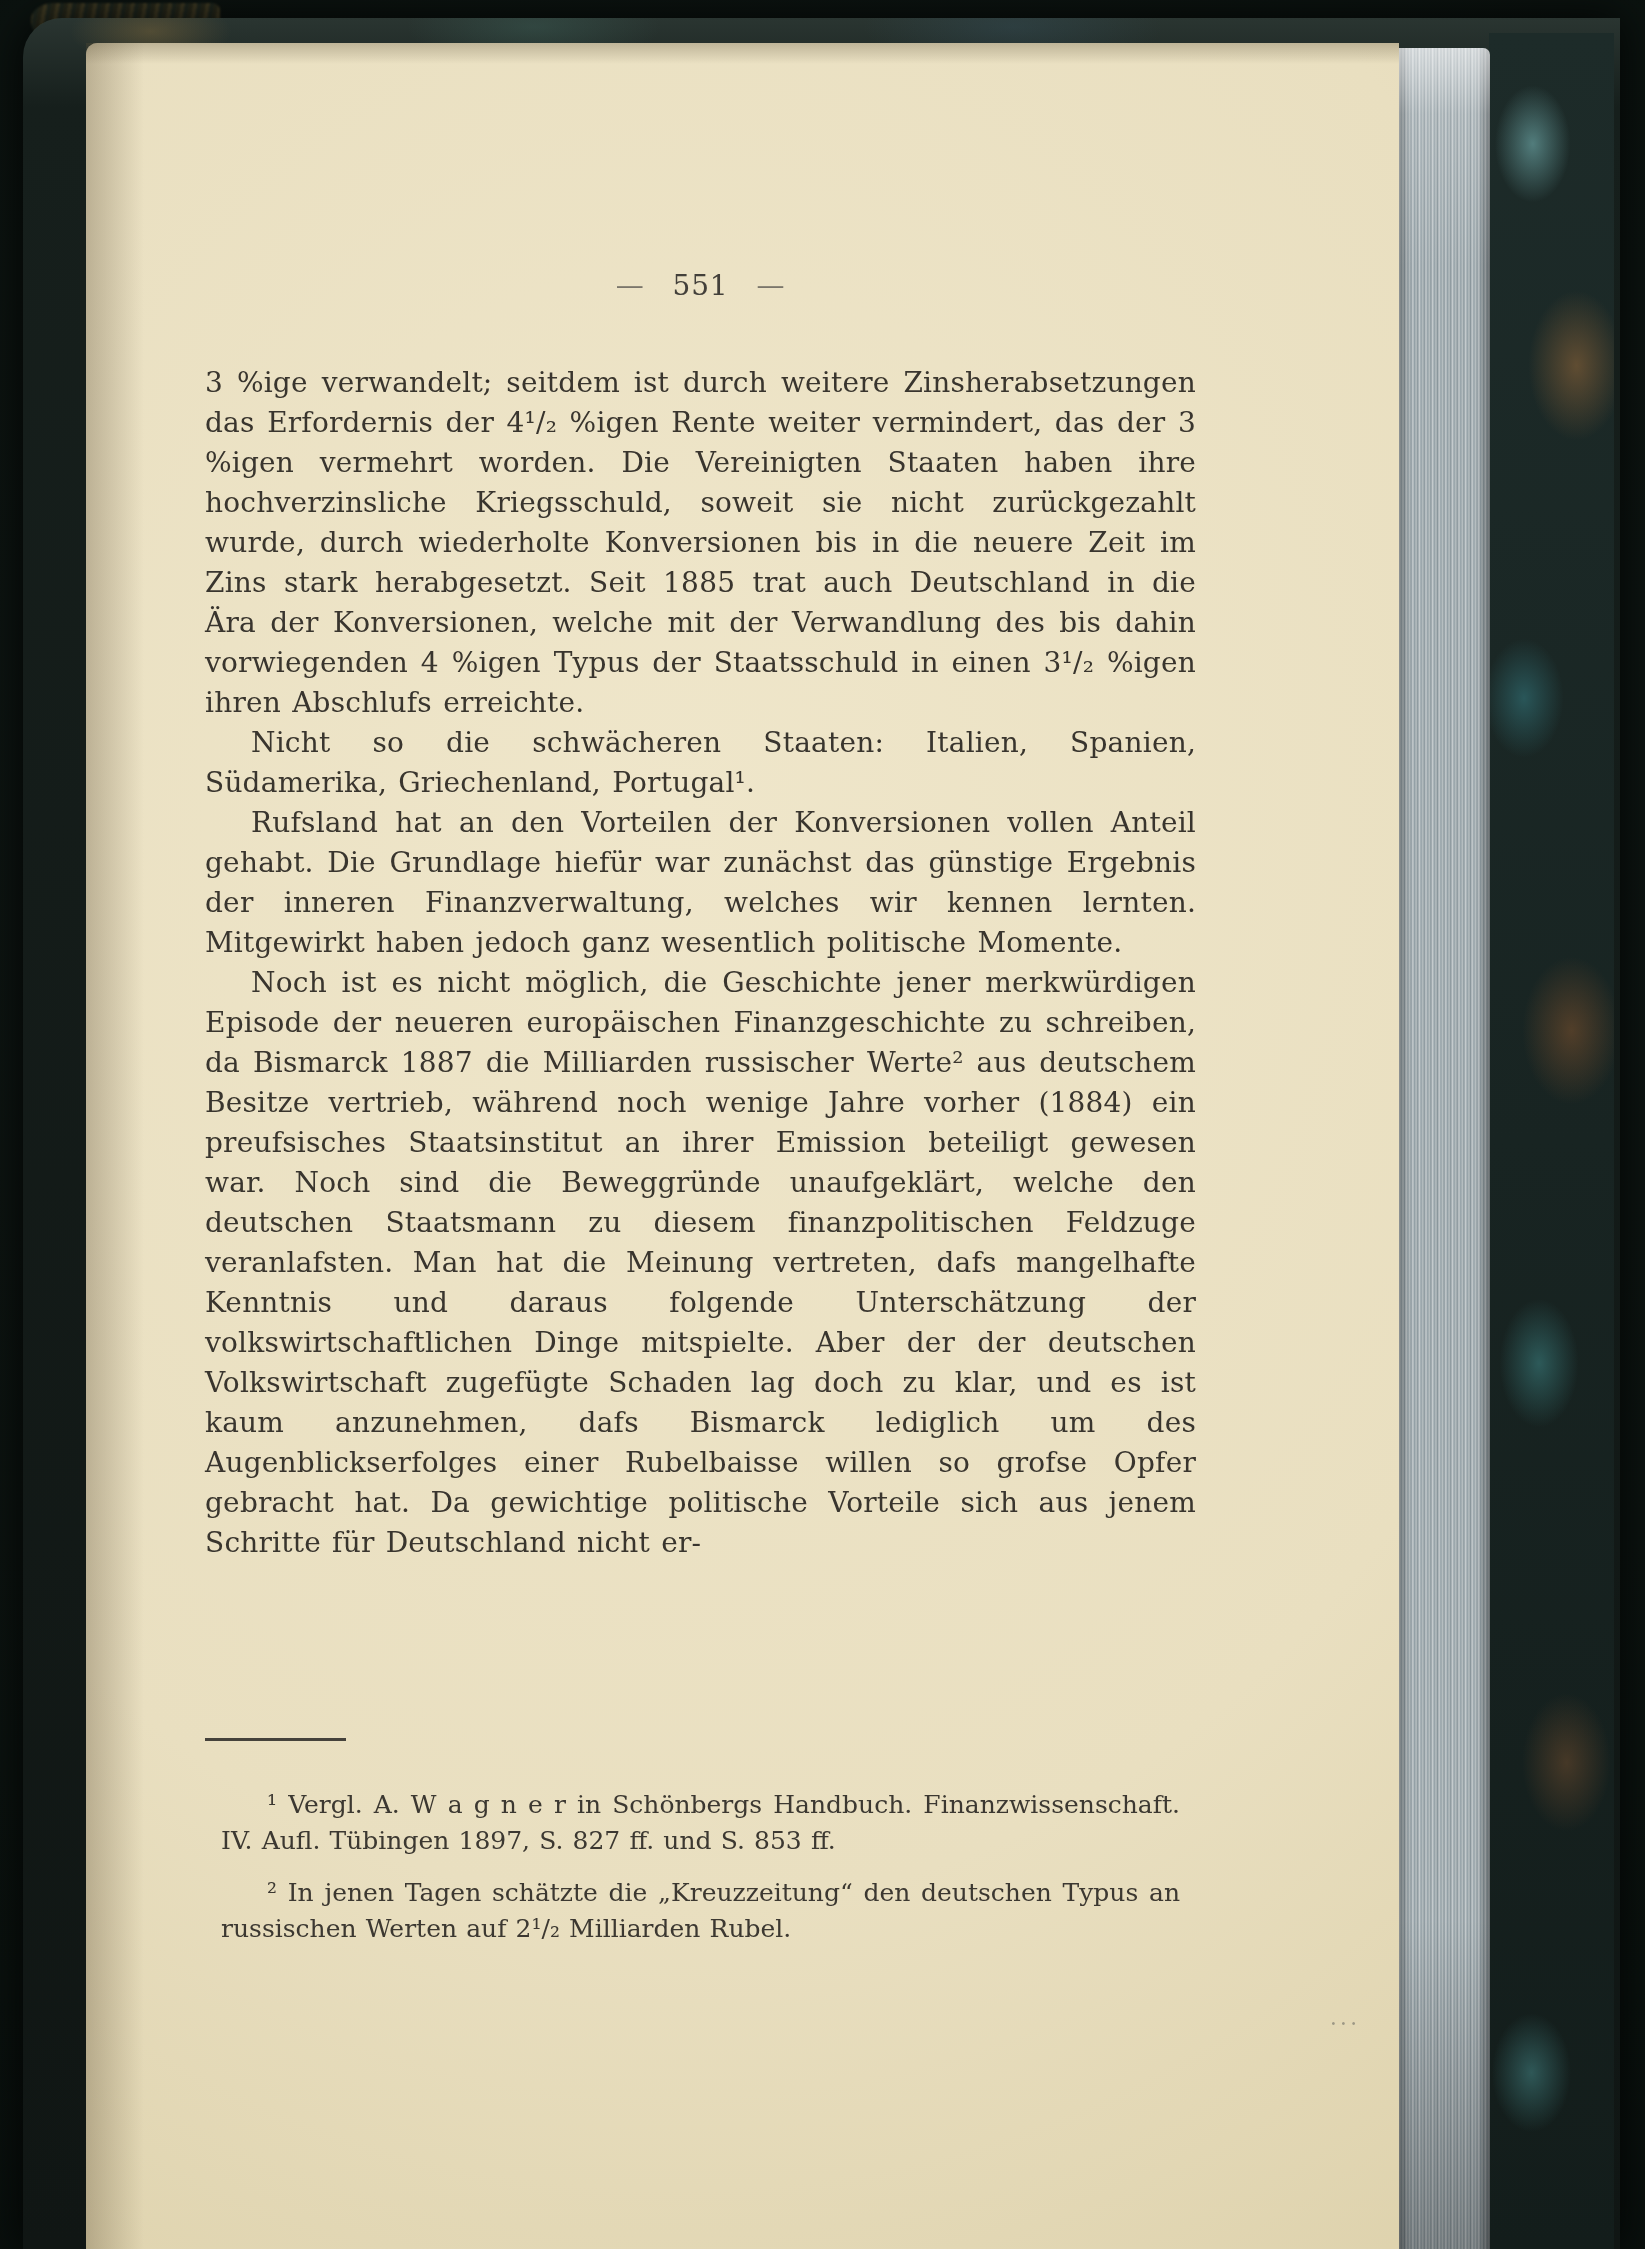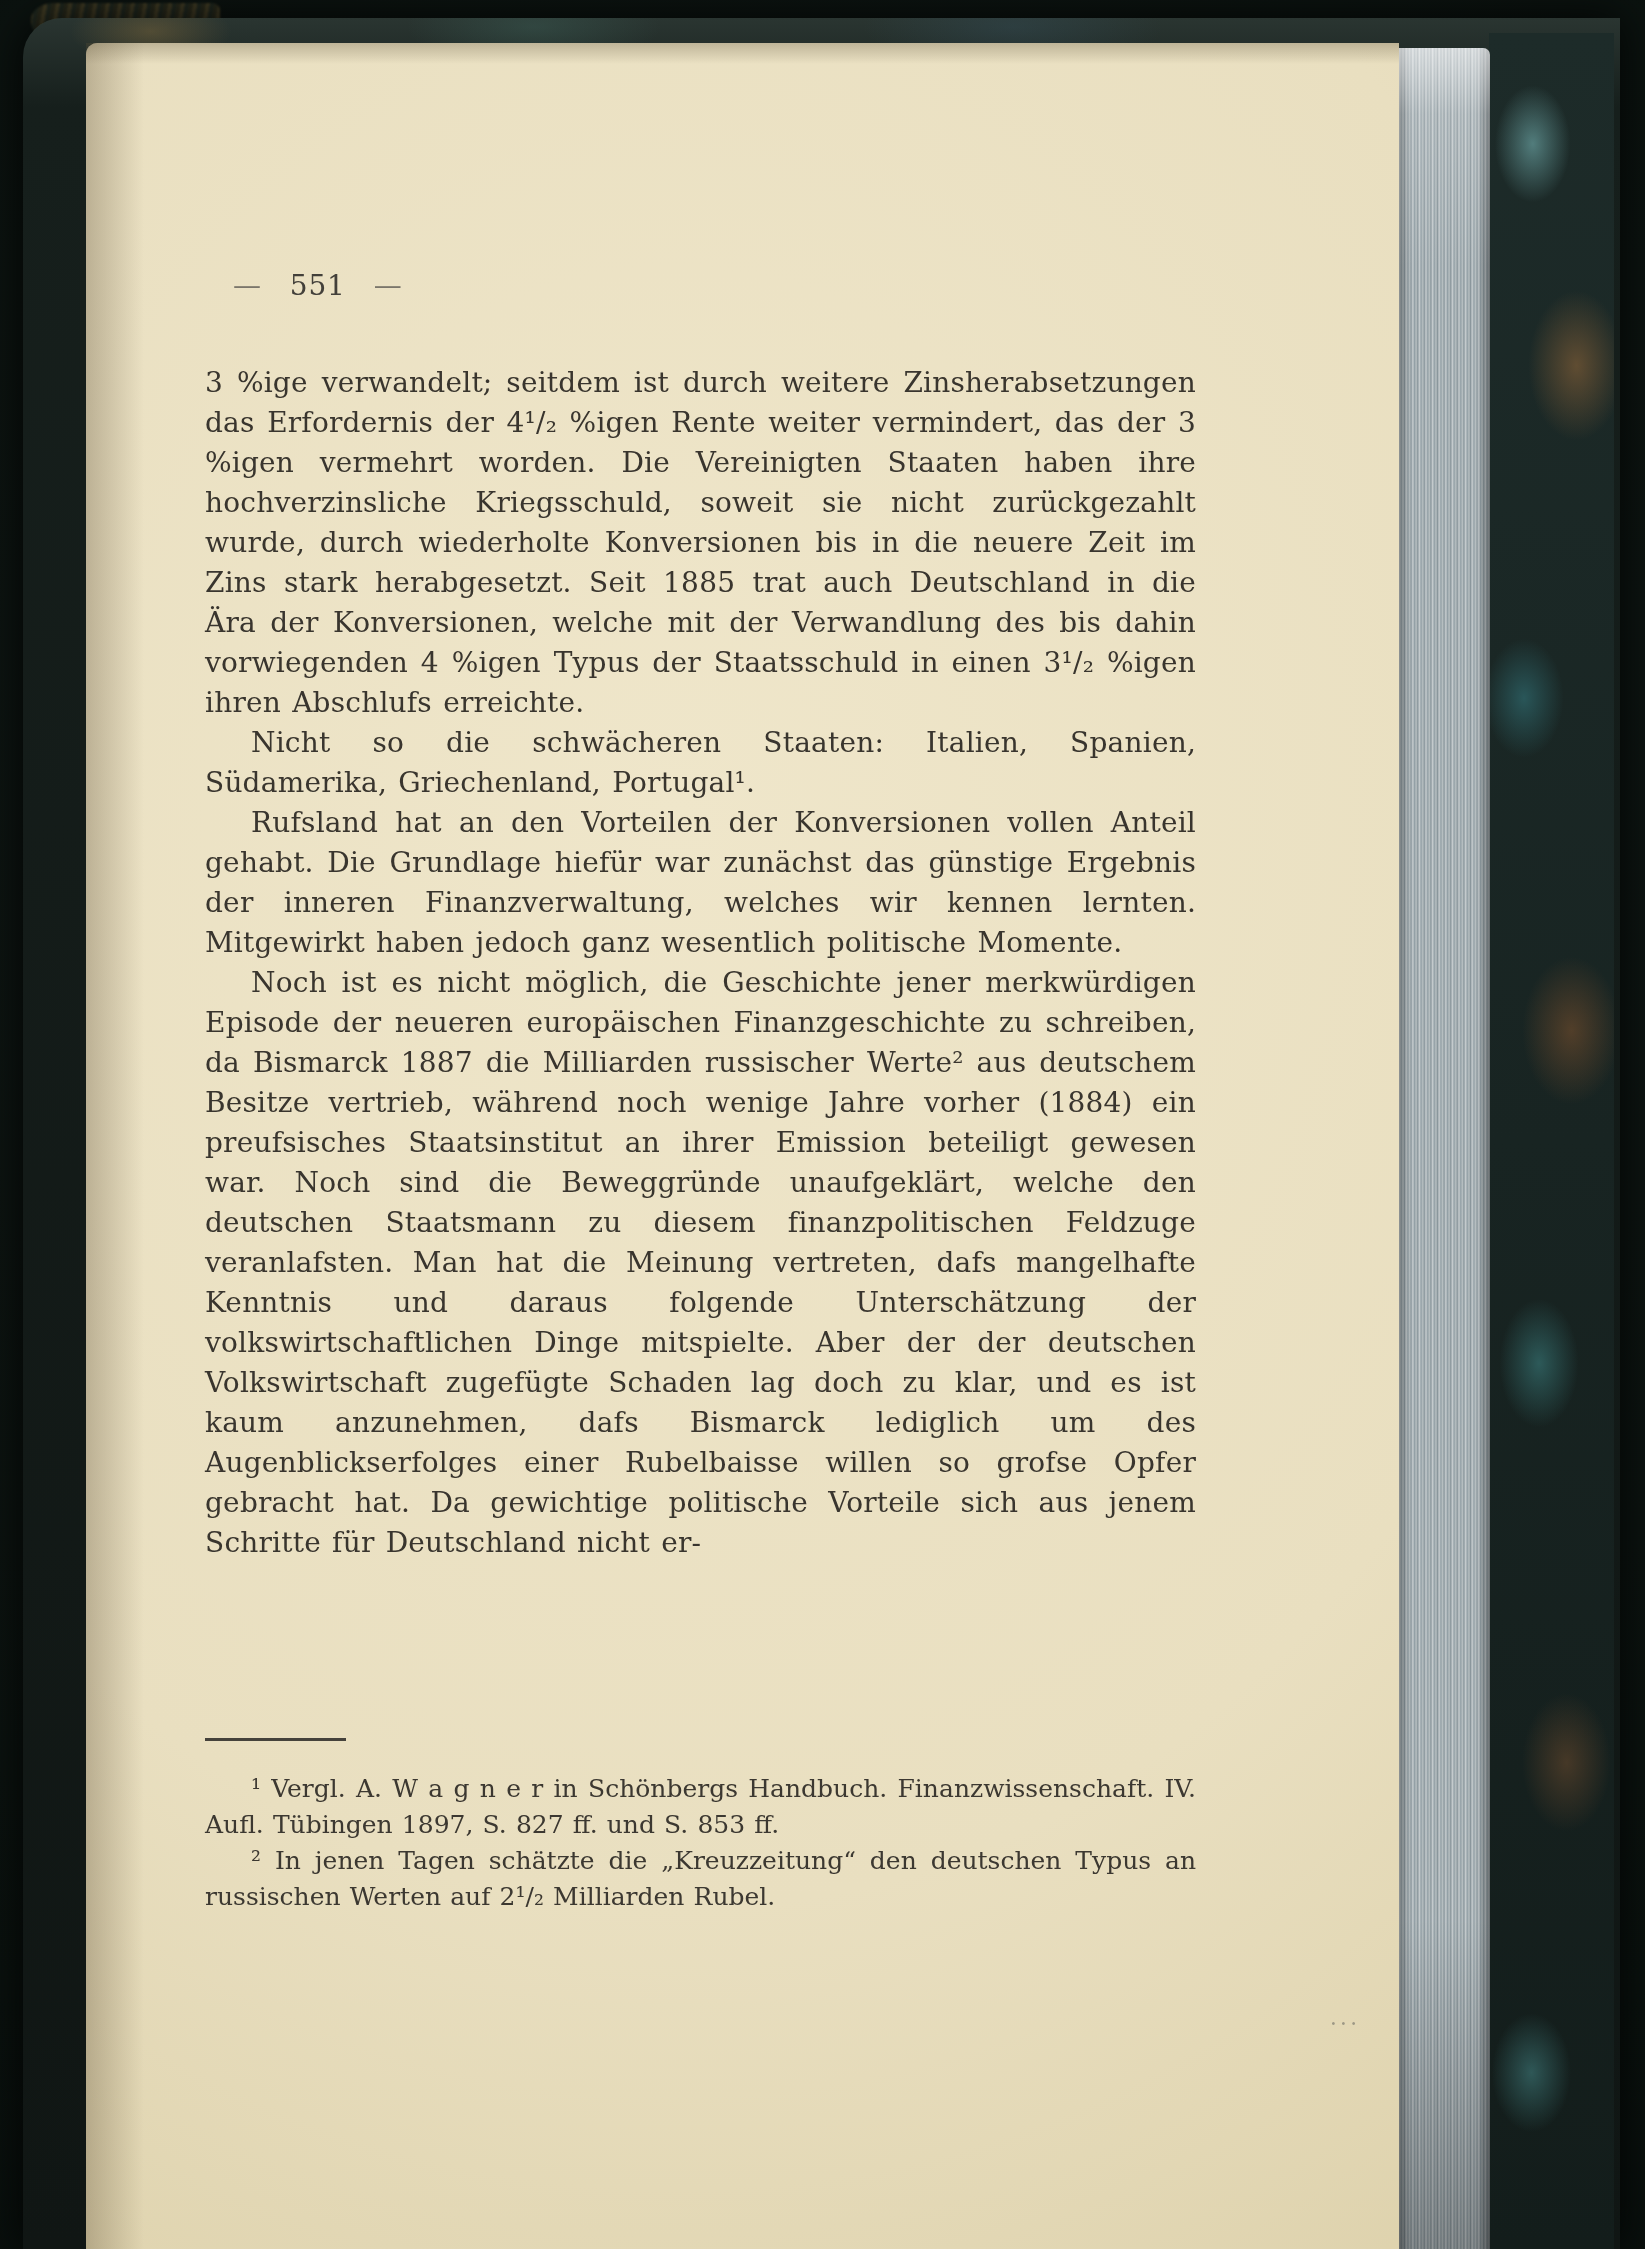--- a/index.html
+++ b/index.html
@@ -81,21 +81,21 @@
   .page::after {
     content: "";
     position: absolute; left: 0; top: 0; right: 0; height: 21.4px;
     background: linear-gradient(180deg, rgba(90,80,55,0.30), rgba(90,80,55,0));
     pointer-events: none;
   }
   
   .page-header {
     position: absolute;
     top: 226px; left: 119px; width: 991px;
-    text-align: left;
+    text-align: center;
     font-size: 28px;
     color: #43403a;
     letter-spacing: 0.8px;
   }
   .page-header .dash {
     color: #7b766b;
     margin: 0 28px;
   }
   
   .text-column {
@@ -125,21 +125,21 @@
   .footnotes {
     position: absolute;
     top: 1728px; left: 119px; width: 991px;
     font-size: 25px;
     line-height: 36px;
     color: #3c3831;
     text-align: justify;
     word-spacing: 1.2px;
   }
   .footnotes p.footnote {
-    margin: 0;
+    margin: 16px;
     text-indent: 46px;
   }
   
   .margin-dots {
     position: absolute;
     top: 1968px; left: 1244px;
     font-size: 21.4px;
     letter-spacing: 3.3px;
     color: rgba(100,100,95,0.55);
   }

